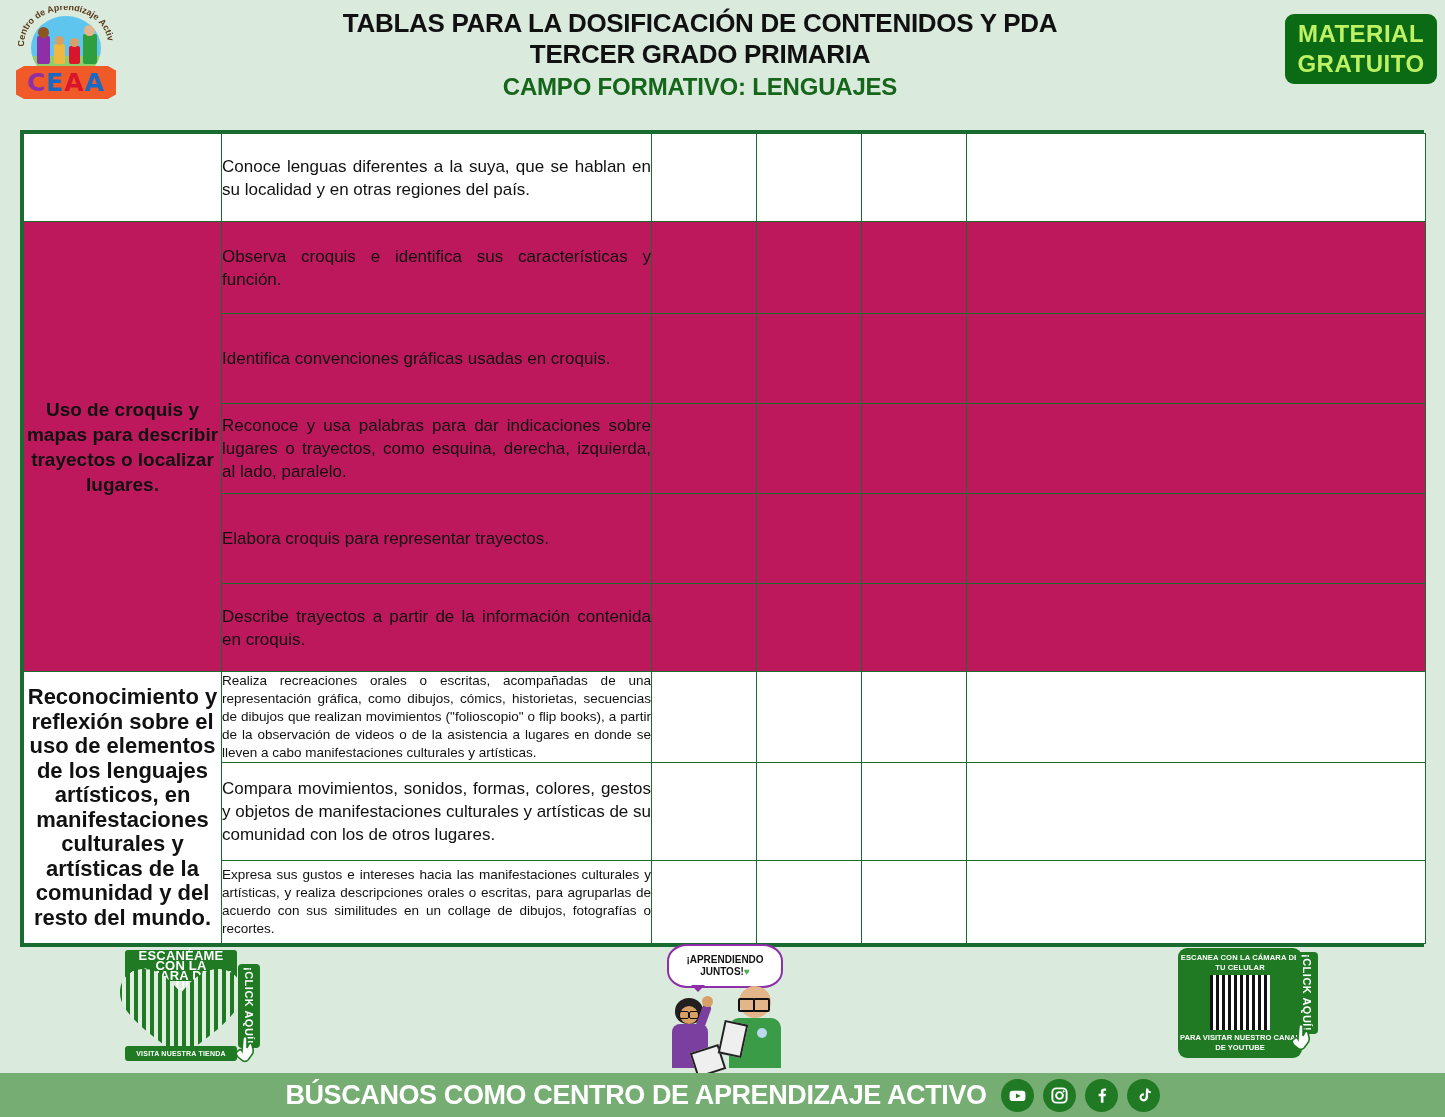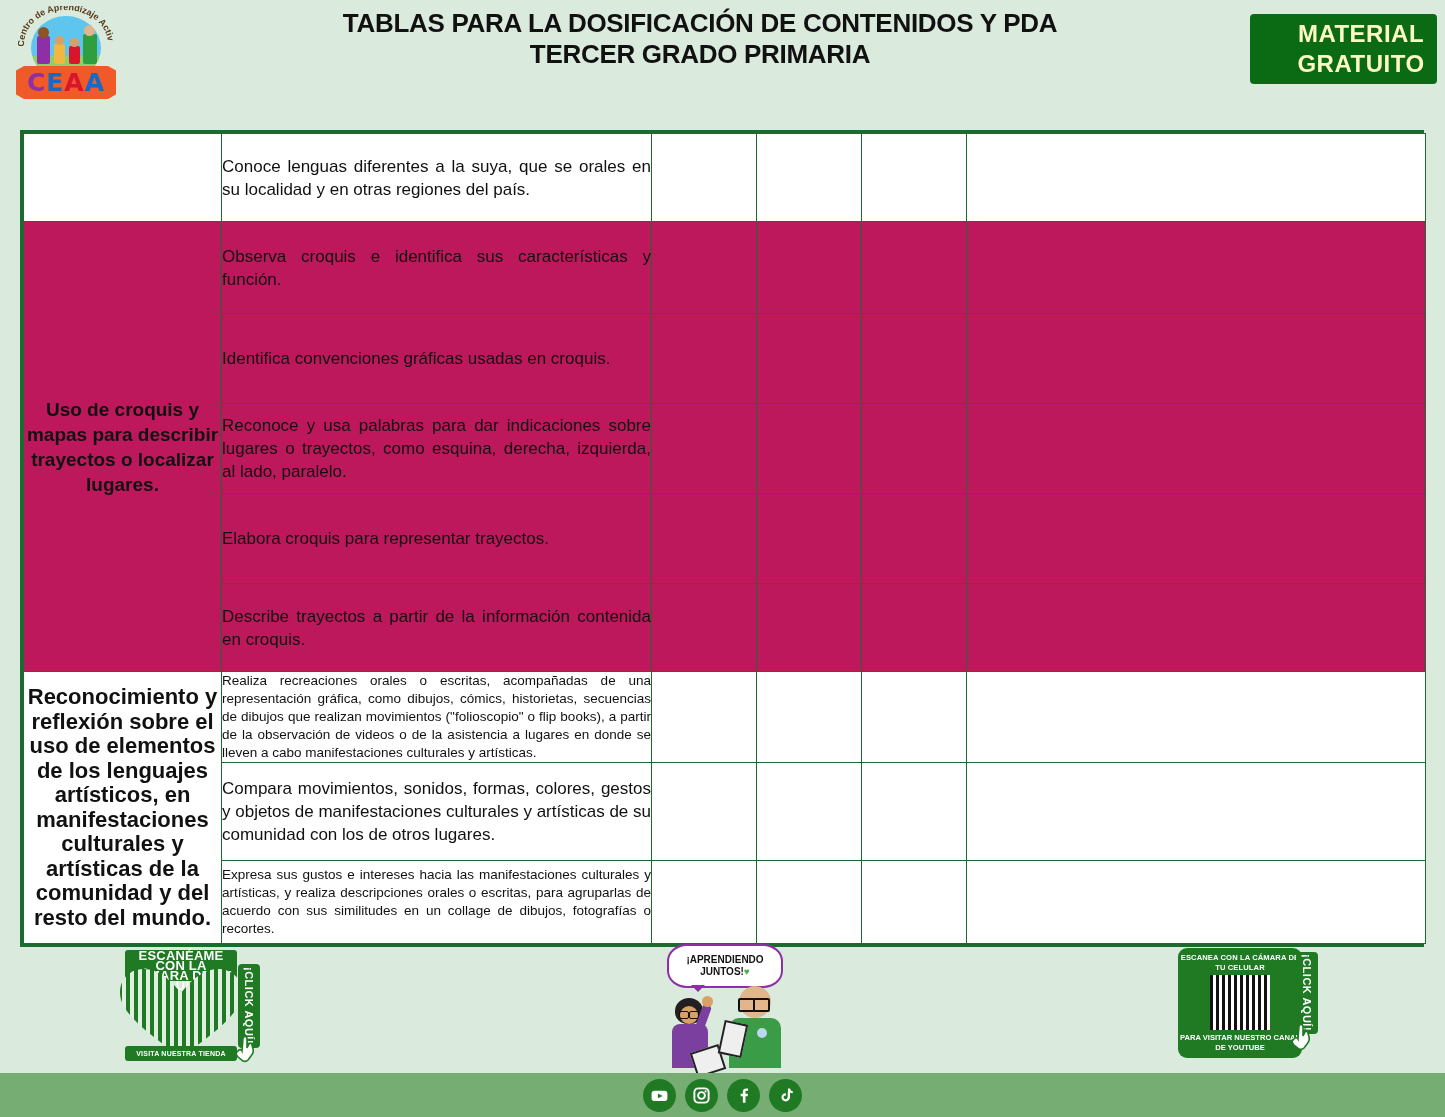--- a/index.html
+++ b/index.html
@@ -49,23 +49,23 @@
   .t1,.t2{
     font-size:26px;font-weight:bold;color:#111;letter-spacing:-0.3px;
     line-height:31px;
   }
   .t3{
     font-size:24px;font-weight:bold;color:#15651a;letter-spacing:-0.2px;
     line-height:30px;margin-top:2px;
   }
   .badge{
     position:absolute;right:8px;top:14px;width:152px;height:70px;
-    background:#0a6b14;border-radius:4px;
+    background:#0a6b14;border-radius:9px;
     display:flex;flex-direction:column;align-items:center;justify-content:center;
-    color:#fef9c3;font-size:24px;font-weight:bold;line-height:30px;letter-spacing:0.5px;padding-left:35px;
+    color:#bef264;font-size:24px;font-weight:bold;line-height:30px;letter-spacing:0.5px;
   }
 
   
   .table-wrap{
     position:absolute;left:20px;top:130px;width:1404px;
     border:3px solid #1a6b2f;
     box-sizing:border-box;
     background:#fff;
   }
   table.grid{
@@ -222,20 +222,21 @@
       <span class="lb-c">C</span>
       <span class="lb-e">E</span>
       <span class="lb-a1">A</span>
       <span class="lb-a2">A</span>
     </div>
   </div>
 
   <div class="titles">
     <div class="t1">TABLAS PARA LA DOSIFICACIÓN DE CONTENIDOS Y PDA</div>
     <div class="t2">TERCER GRADO PRIMARIA</div>
+    <div class="t3">CAMPO FORMATIVO: LENGUAJES</div>
   </div>
 
   <div class="badge">
     <div>MATERIAL</div>
     <div>GRATUITO</div>
   </div>
 </div>
 
 <div class="table-wrap">
   <table class="grid">
@@ -243,21 +244,21 @@
       <col class="c-cat">
         <col class="c-pda">
         <col class="c-n">
         <col class="c-n2">
         <col class="c-n3">
         <col class="c-obs">
     </colgroup>
     <tbody id="table-body">
         <tr class="whiterow" style="height: 88px;">
           <td rowspan="1" class="cat"></td>
-          <td class="pda">Conoce lenguas diferentes a la suya, que se orales en su localidad y en otras regiones del país.</td>
+          <td class="pda">Conoce lenguas diferentes a la suya, que se hablan en su localidad y en otras regiones del país.</td>
           <td></td>
           <td></td>
           <td></td>
           <td></td>
         </tr>
         <tr class="peach" style="height: 92px;">
           <td rowspan="5" class="cat">Uso de croquis y mapas para describir trayectos o localizar lugares.</td>
           <td class="pda">Observa croquis e identifica sus características y función.</td>
           <td></td>
           <td></td>
@@ -368,20 +369,21 @@
       <div class="qr-yt-b">PARA VISITAR NUESTRO CANAL DE YOUTUBE</div>
     </div>
     <div class="click-tab" style="left:118px;top:4px;height:82px;">¡CLICK AQUÍ!</div>
     <svg class="hand" style="left:112px;top:74px;" viewBox="0 0 30 30">
       <path d="M9 4 q2-3 4 0 v10 l2-4 q2-2 3 1 l1 4 q1 4-2 7 l-3 4 q-2 2-5 1 l-5-4 q-3-3-1-5 l2-2 q2-1 3 1 z" fill="#fff" stroke="#1f7a23" stroke-width="1.6"></path>
     </svg>
   </div>
 </div>
 
 <div class="banner">
+  <div class="banner-text">BÚSCANOS COMO CENTRO DE APRENDIZAJE ACTIVO</div>
   <div class="social">
     <div class="sicon">
       <svg width="19" height="19" viewBox="0 0 24 24">
           <rect x="2" y="6" width="20" height="13" rx="4" fill="#fff"></rect>
           <polygon points="10,9.5 16,12.5 10,15.5" fill="#1f7a23"></polygon>
         </svg>
     </div>
     <div class="sicon">
       <svg width="19" height="19" viewBox="0 0 24 24">
           <rect x="3" y="3" width="18" height="18" rx="5" fill="none" stroke="#fff" stroke-width="2.4"></rect>

